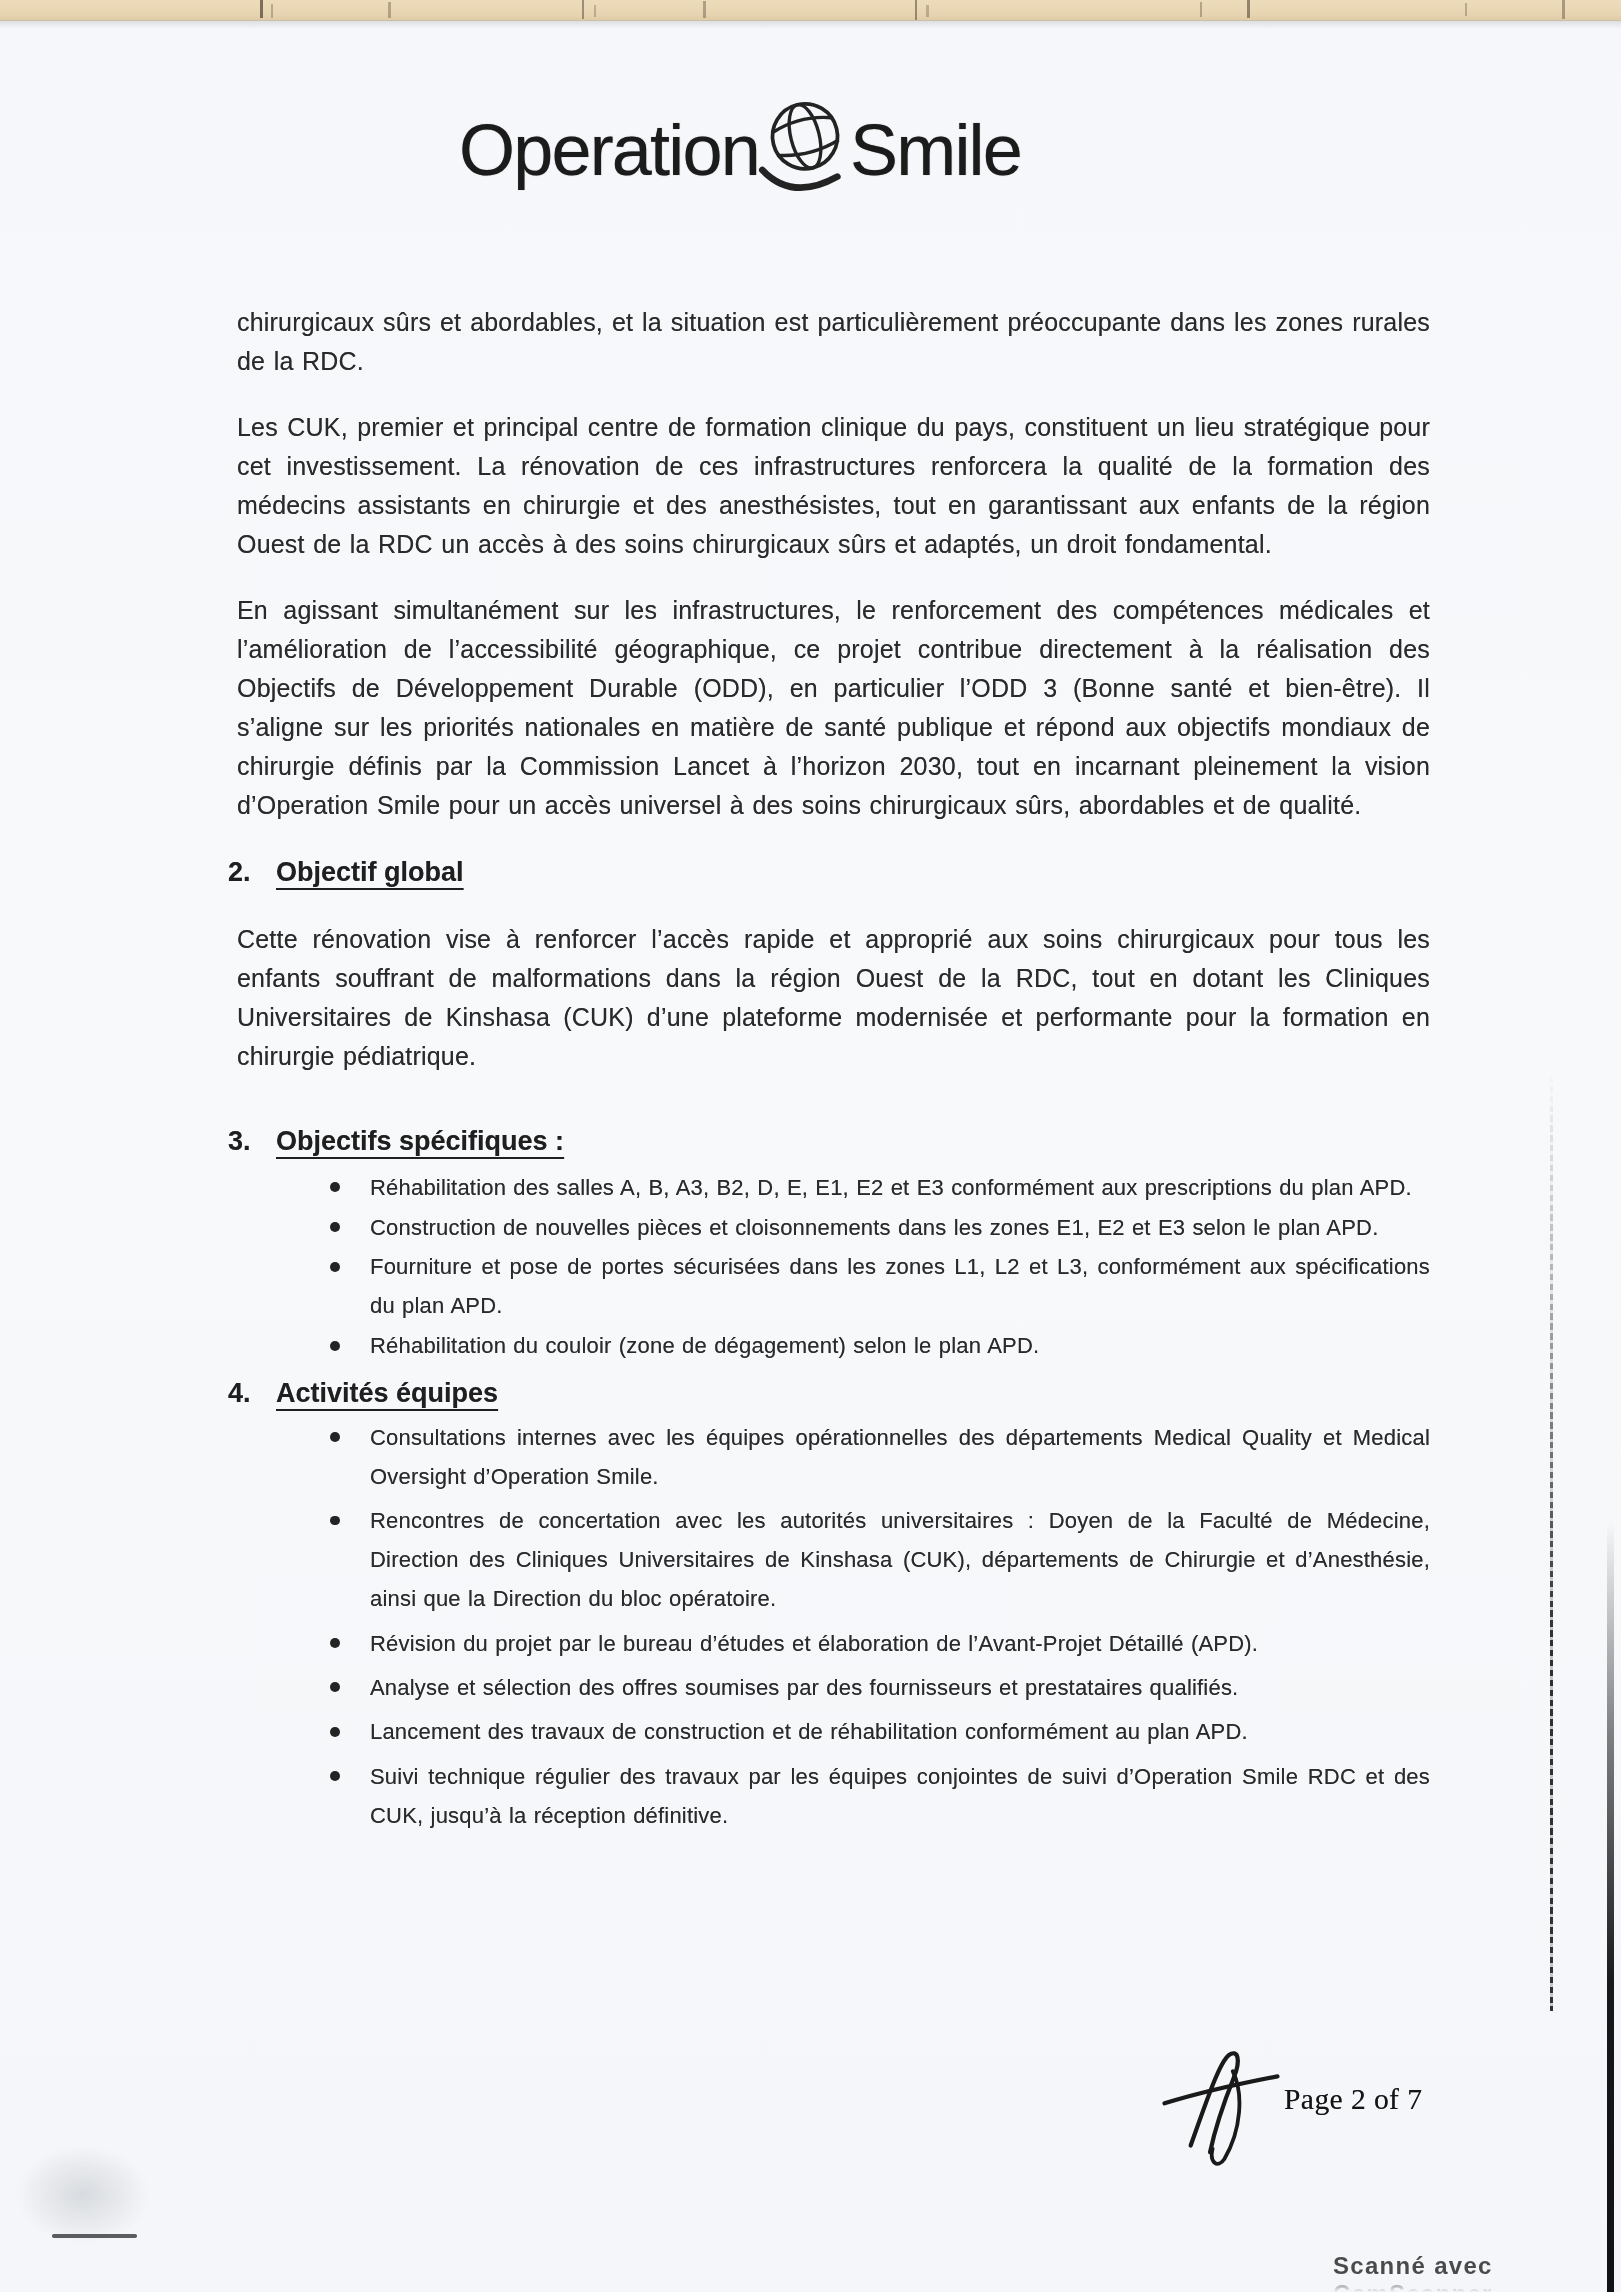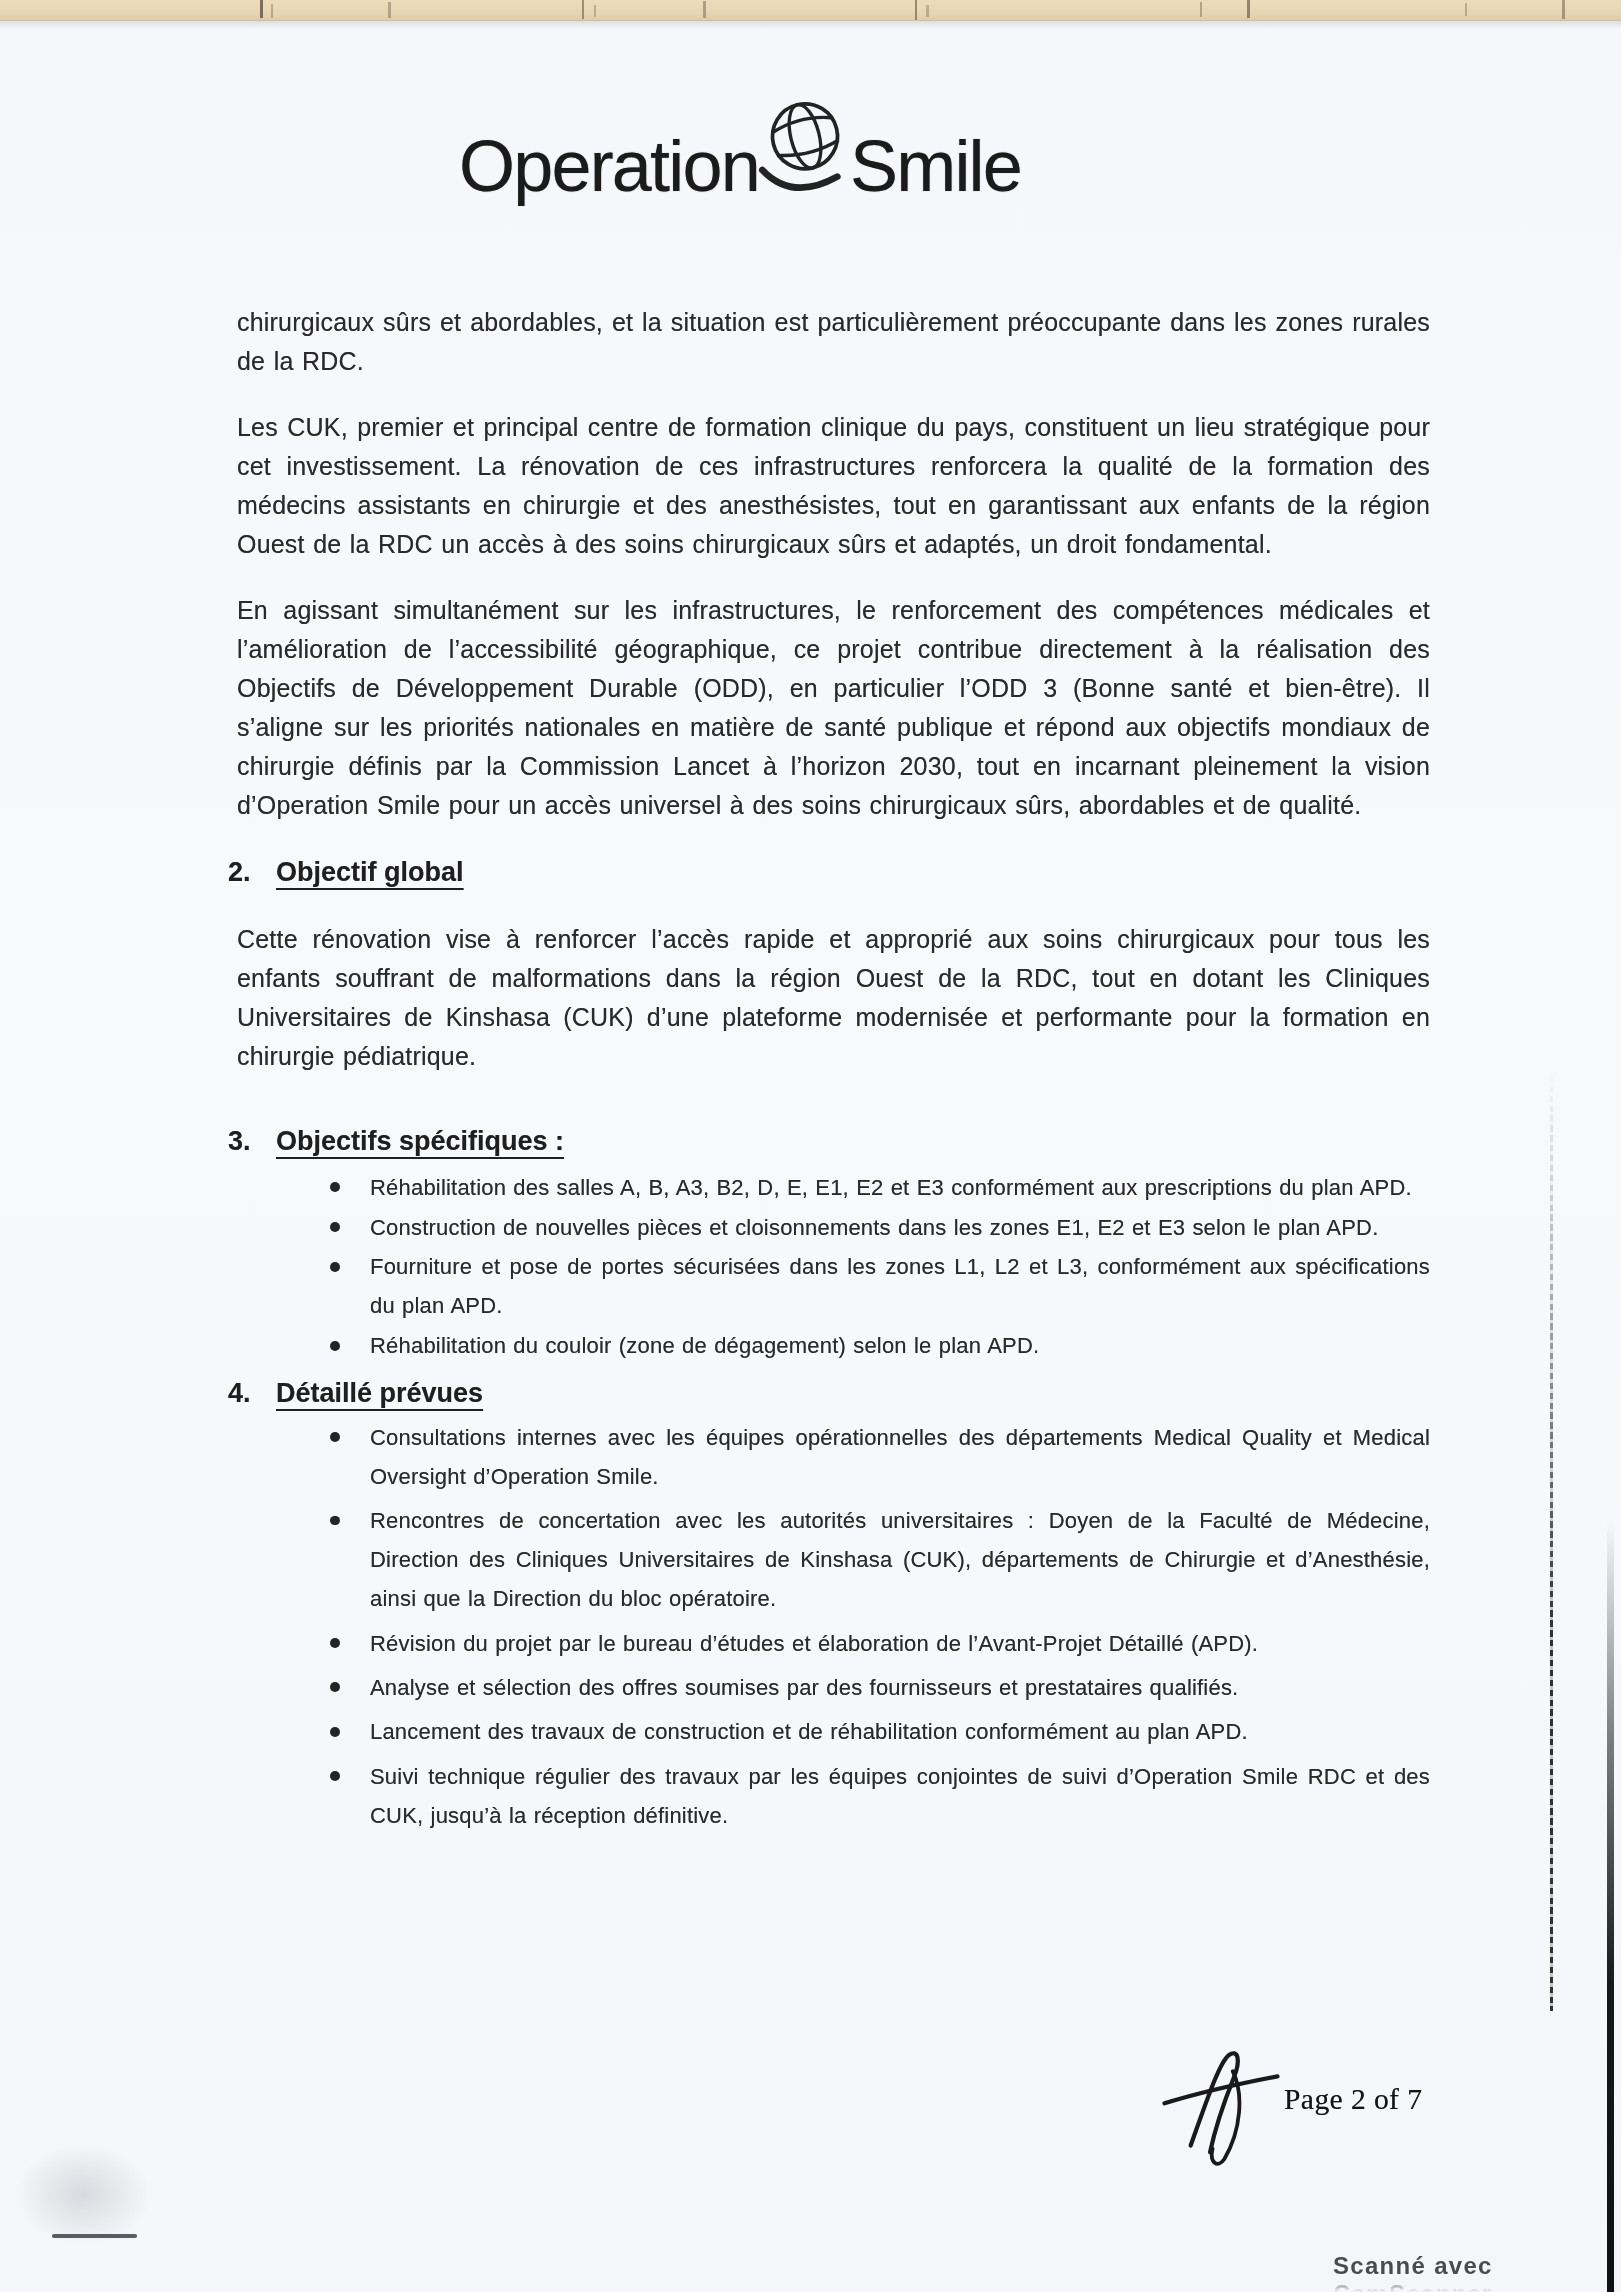--- a/index.html
+++ b/index.html
@@ -30,21 +30,21 @@
     background:linear-gradient(180deg,rgba(25,25,28,0) 0,rgba(25,25,28,.55) 28%,#17181a 60%,#101113 100%);
   }
   .smudge{position:absolute;left:16px;top:2145px;width:134px;height:99px;
     background:radial-gradient(closest-side,rgba(90,95,105,.18),rgba(90,95,105,0));
     filter:blur(0.9px);}
   .smudge-dash{position:absolute;left:52px;top:2234px;width:85px;height:3.6px;
     background:rgba(40,42,48,.75);filter:blur(0.5px);border-radius:1.8px;}
 
   
   .logo-wrap{position:absolute;top:93px;left:459px;width:770px;}
-  .logo-row{display:flex;align-items:flex-end;}
+  .logo-row{display:flex;align-items:center;}
   .brand{font-size:72px;font-weight:500;color:#1b1b1b;letter-spacing:-1.8px;
     text-shadow:0 0 0.9px rgba(30,30,30,.6);}
   .globe{width:100px;height:109px;margin:0 -3.6px 5.4px -5.4px;flex:0 0 auto;}
   .logo-sub{position:absolute;left:435px;top:93px;font-weight:700;font-size:28px;
     line-height:34px;color:#161616;letter-spacing:0;}
 
   
   .content{position:absolute;left:237px;top:303px;width:1193px;}
   .para{margin:0 0 27px 0;font-size:25px;line-height:39px;text-align:justify;
     letter-spacing:0.2px;word-spacing:1.3px;text-shadow:0 0 0.5px rgba(40,40,40,.55);}
@@ -128,21 +128,21 @@
   </div>
   <ul class="bullets s3">
     <li>Réhabilitation des salles A, B, A3, B2, D, E, E1, E2 et E3 conformément aux prescriptions du plan APD.</li>
     <li>Construction de nouvelles pièces et cloisonnements dans les zones E1, E2 et E3 selon le plan APD.</li>
     <li>Fourniture et pose de portes sécurisées dans les zones L1, L2 et L3, conformément aux spécifications du plan APD.</li>
     <li>Réhabilitation du couloir (zone de dégagement) selon le plan APD.</li>
   </ul>
 
   <div class="sec-head h4">
     <span class="sec-num">4.</span>
-    <span class="sec-title">Détaillé prévues</span>
+    <span class="sec-title">Activités équipes</span>
   </div>
   <ul class="bullets s4">
     <li>Consultations internes avec les équipes opérationnelles des départements Medical Quality et Medical Oversight d’Operation Smile.</li>
     <li>Rencontres de concertation avec les autorités universitaires : Doyen de la Faculté de Médecine, Direction des Cliniques Universitaires de Kinshasa (CUK), départements de Chirurgie et d’Anesthésie, ainsi que la Direction du bloc opératoire.</li>
     <li>Révision du projet par le bureau d’études et élaboration de l’Avant-Projet Détaillé (APD).</li>
     <li>Analyse et sélection des offres soumises par des fournisseurs et prestataires qualifiés.</li>
     <li>Lancement des travaux de construction et de réhabilitation conformément au plan APD.</li>
     <li>Suivi technique régulier des travaux par les équipes conjointes de suivi d’Operation Smile RDC et des CUK, jusqu’à la réception définitive.</li>
   </ul>
 </div>

